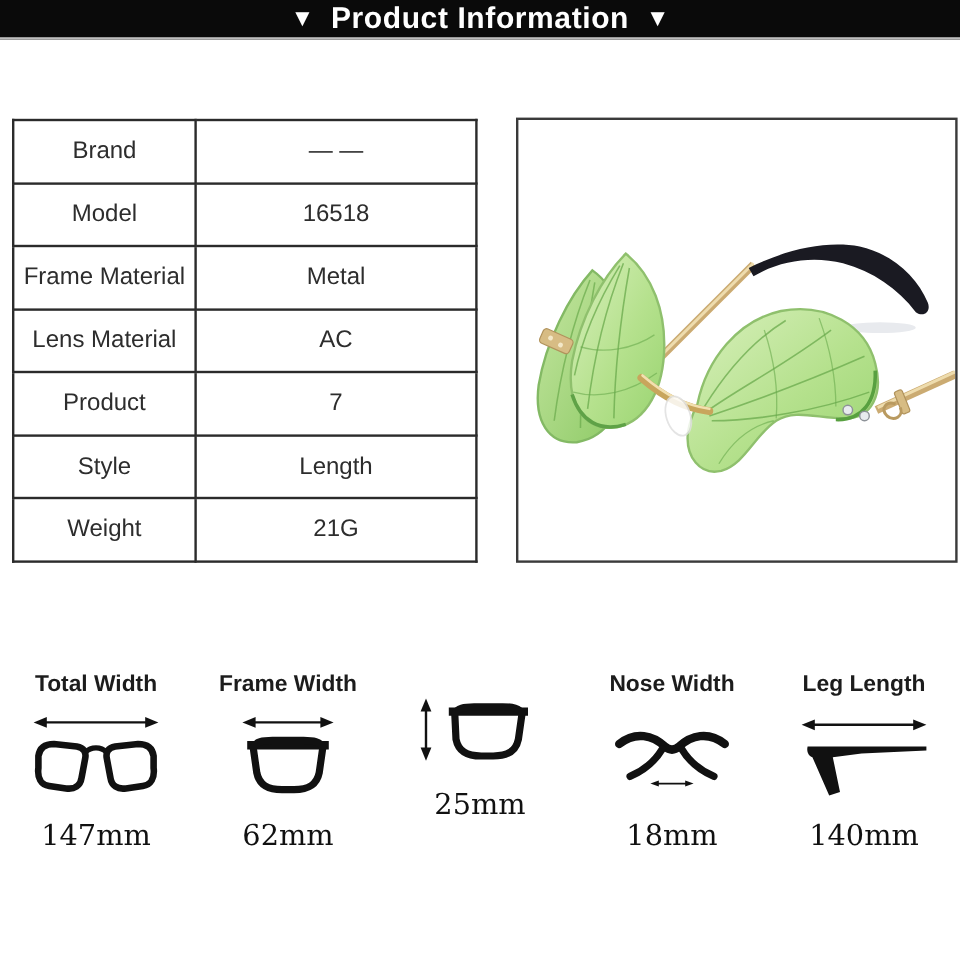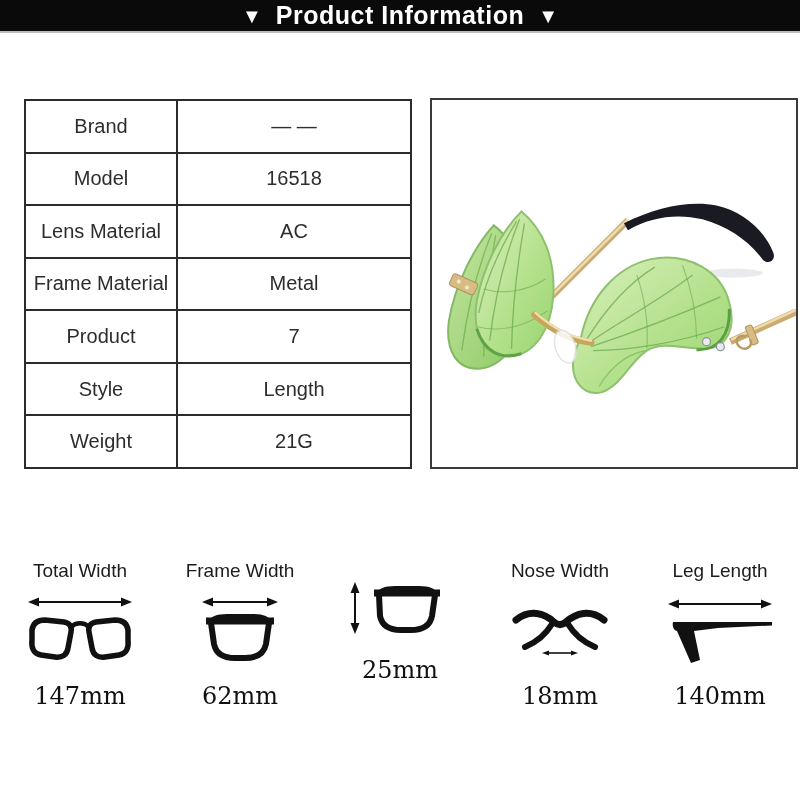--- a/index.html
+++ b/index.html
@@ -10,39 +10,39 @@
   
   .header-bar{
     position:absolute;left:0;top:0;width:800px;height:31px;
     background:#0a0a0a;border-bottom:2px solid #bdbdbd;
     display:flex;align-items:center;justify-content:center;gap:14px;
   }
   .header-bar .tri{color:#ffffff;font-size:20px;line-height:1;}
   .header-bar .title{color:#ffffff;font-size:25px;font-weight:bold;letter-spacing:.5px;text-align:center;}
   
   table.spec{
-    position:absolute;left:24px;top:99px;width:388px;height:370px;
+    position:absolute;left:10px;top:99px;width:388px;height:370px;
     border-collapse:collapse;table-layout:fixed;
   }
   table.spec td{
     border:2px solid #2b2b2b;text-align:center;vertical-align:middle;
     font-size:20px;color:#2d2d2d;padding:0;
   }
   table.spec td.lbl{width:150px;}
   
   .photo-box{
     position:absolute;left:430px;top:98px;width:364px;height:367px;
     border:2px solid #3a3a3a;background:#ffffff;overflow:hidden;
   }
   
   .measure-row{
     position:absolute;left:0;top:560px;width:800px;display:flex;
   }
   .measure-col{width:160px;text-align:center;}
-  .measure-label{font-size:19px;font-weight:normal;color:#1c1c1c;height:26px;}
+  .measure-label{font-size:19px;font-weight:bold;color:#1c1c1c;height:26px;}
   .measure-icon{height:80px;margin-top:4px;}
   .measure-value{
     font-family:"DejaVu Serif",serif;font-size:24px;color:#111111;margin-top:12px;
   }
   svg{display:block;margin:0 auto;}
 </style>
 </head>
 <body>
 
 <div class="header-bar">
@@ -55,26 +55,26 @@
   <tbody>
     <tr>
       <td class="lbl">Brand</td>
       <td>— —</td>
     </tr>
     <tr>
       <td class="lbl">Model</td>
       <td>16518</td>
     </tr>
     <tr>
+      <td class="lbl">Frame Material</td>
+      <td>Metal</td>
+    </tr>
+    <tr>
       <td class="lbl">Lens Material</td>
       <td>AC</td>
-    </tr>
-    <tr>
-      <td class="lbl">Frame Material</td>
-      <td>Metal</td>
     </tr>
     <tr>
       <td class="lbl">Product</td>
       <td>7</td>
     </tr>
     <tr>
       <td class="lbl">Style</td>
       <td>Length</td>
     </tr>
     <tr>

